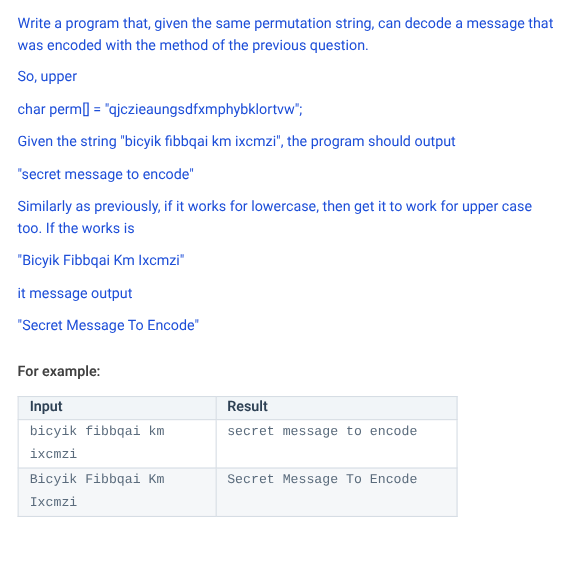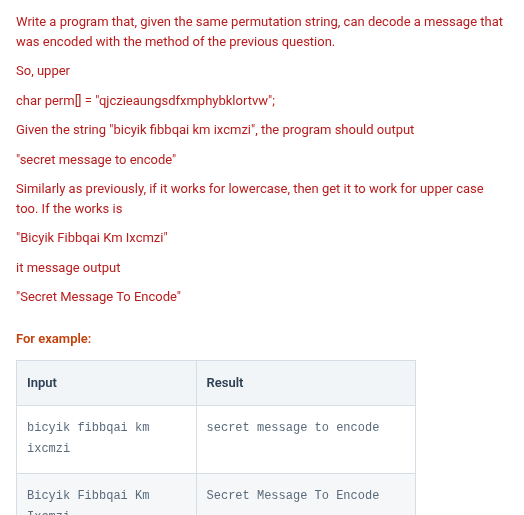--- a/index.html
+++ b/index.html
@@ -11,37 +11,37 @@
       font-family: -apple-system, BlinkMacSystemFont, "Segoe UI", Roboto, Helvetica, Arial, sans-serif;
       font-size: 13px;
       line-height: 1.5;
       color: #34495e;
       background: #fff;
       padding: 12px 16px;
       width: 524px;
     }
     .para {
       margin-bottom: 10px;
-      color: #b91c1c;
+      color: #1d4ed8;
     }
     .heading {
       font-weight: 600;
-      color: #c2410c;
+      color: #404040;
       margin-top: 22px;
       margin-bottom: 12px;
       font-size: 13px;
     }
     table {
       border-collapse: collapse;
       width: 400px;
       margin-top: 4px;
     }
     th, td {
       border: 1px solid #d6dde4;
-      padding: 12px 10px;
+      padding: 0 10px;
       text-align: left;
       vertical-align: top;
     }
     th {
       background: #f1f5f8;
       color: #2d4054;
       font-weight: 600;
       font-size: 13px;
     }
     td {

